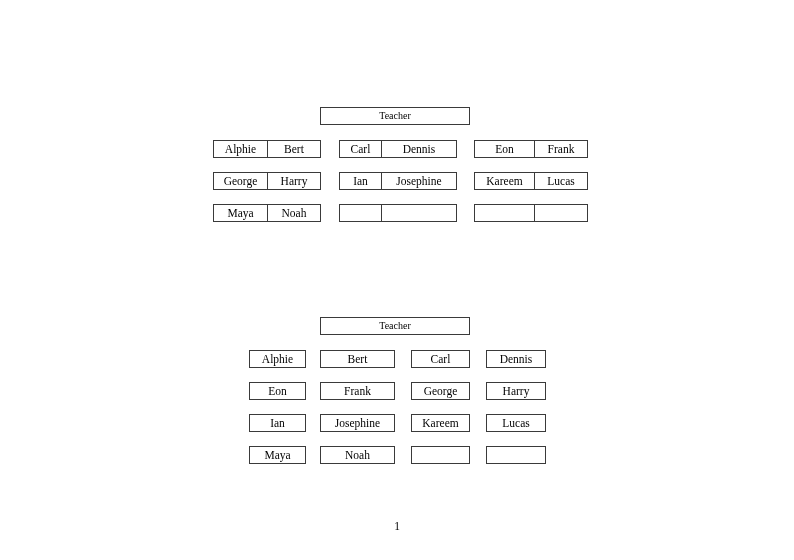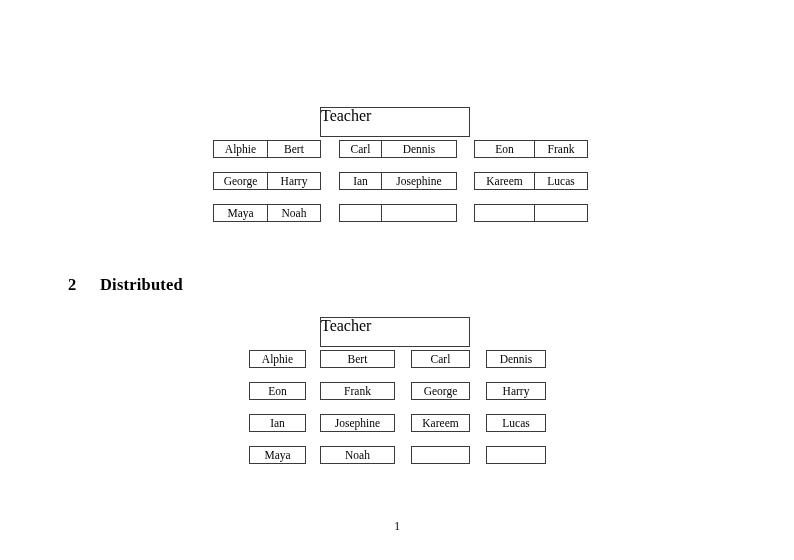--- a/index.html
+++ b/index.html
@@ -36,24 +36,24 @@
   }
 
   #heading-classical   { left: 68px; top: 64px; }
   #heading-distributed { left: 68px; top: 275px; }
 
   
   .teacher-box {
     position: absolute;
     box-sizing: border-box;
     border: 1px solid #3a3a3a;
-    height: 30px;
+    height: 18px;
     line-height: 16px;
-    text-align: left;
-    font-size: 16px;
+    text-align: center;
+    font-size: 10px;
     background: #ffffff;
   }
 
   .row {
     position: absolute;
     height: 18px;
     display: flex;
     align-items: flex-start;
   }
 
@@ -156,23 +156,20 @@
       <div class="cell" style="width:42px;"></div>
       <div class="cell" style="width:74px;"></div>
     </div>
     <div class="gap" style="width:17px;"></div>
     <div class="group">
       <div class="cell" style="width:60px;"></div>
       <div class="cell" style="width:52px;"></div>
     </div>
   </div>
 
-  <div class="section-heading" id="heading-distributed">
-    <span class="sec-num">2</span><span>Distributed</span>
-  </div>
 
   <div class="teacher-box" id="s2-teacher" style="left:320px; top:317px; width:150px;">Teacher</div>
 
   <div class="row" style="left:249px; top:350px;">
     <div class="solo" style="width:57px;">Alphie</div>
     <div class="gap" style="width:14px;"></div>
     <div class="solo" style="width:75px;">Bert</div>
     <div class="gap" style="width:16px;"></div>
     <div class="solo" style="width:59px;">Carl</div>
     <div class="gap" style="width:16px;"></div>

